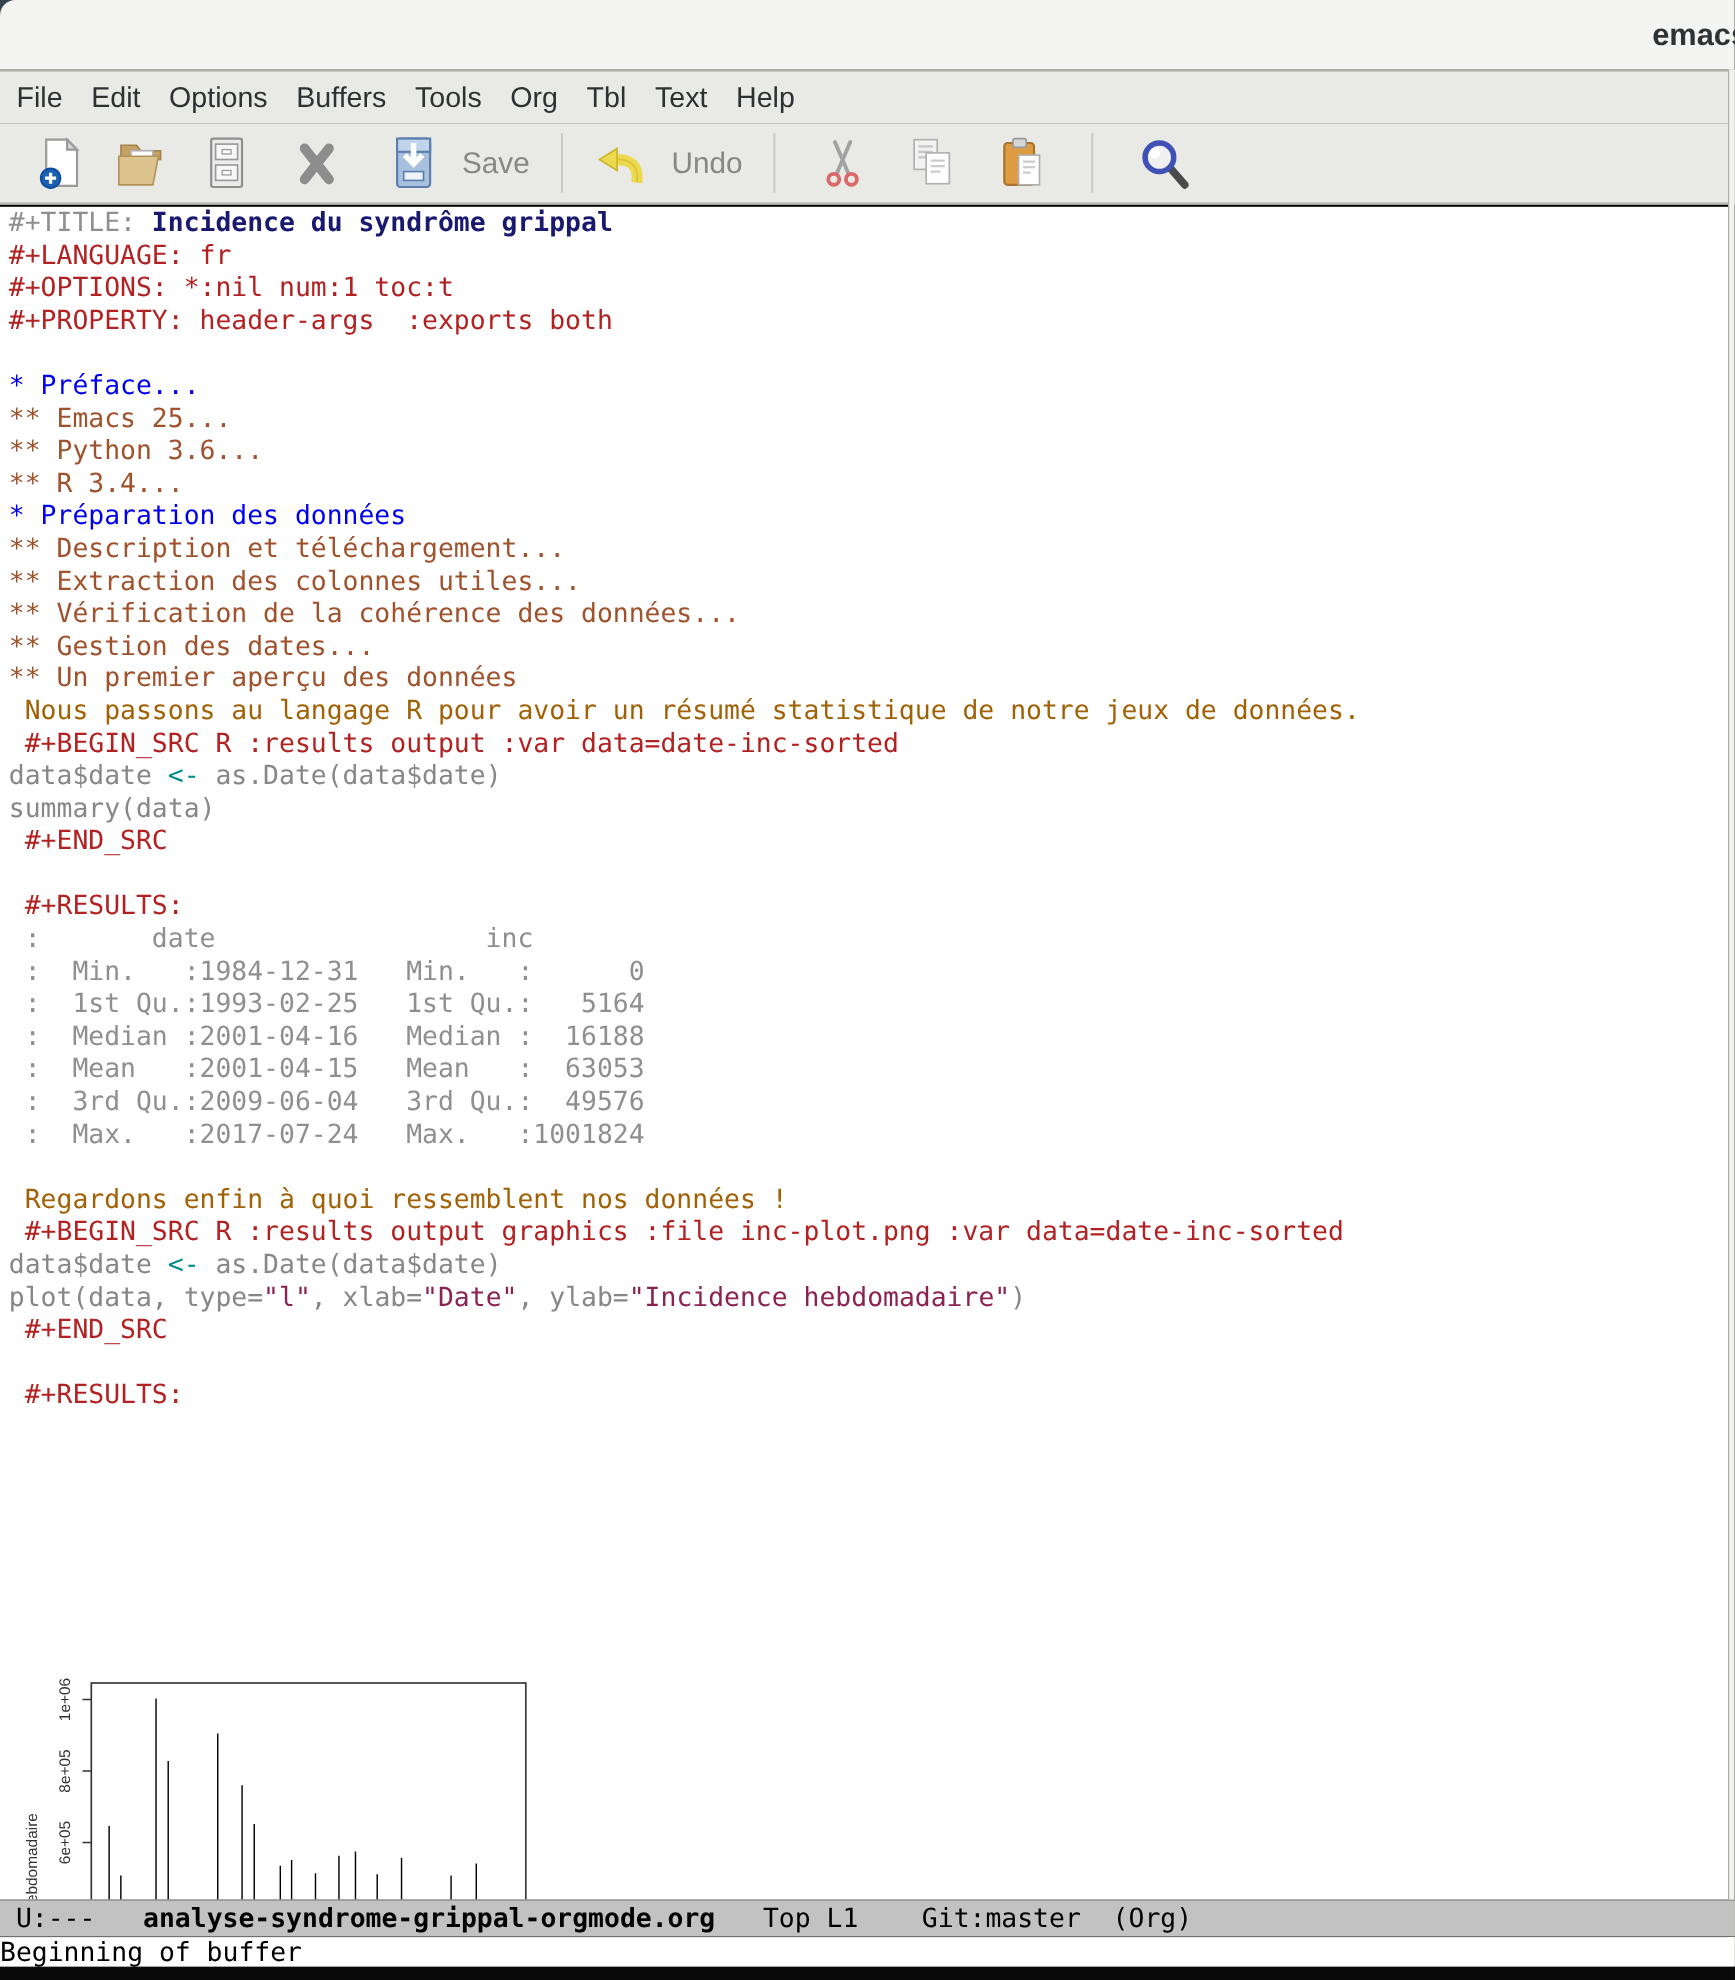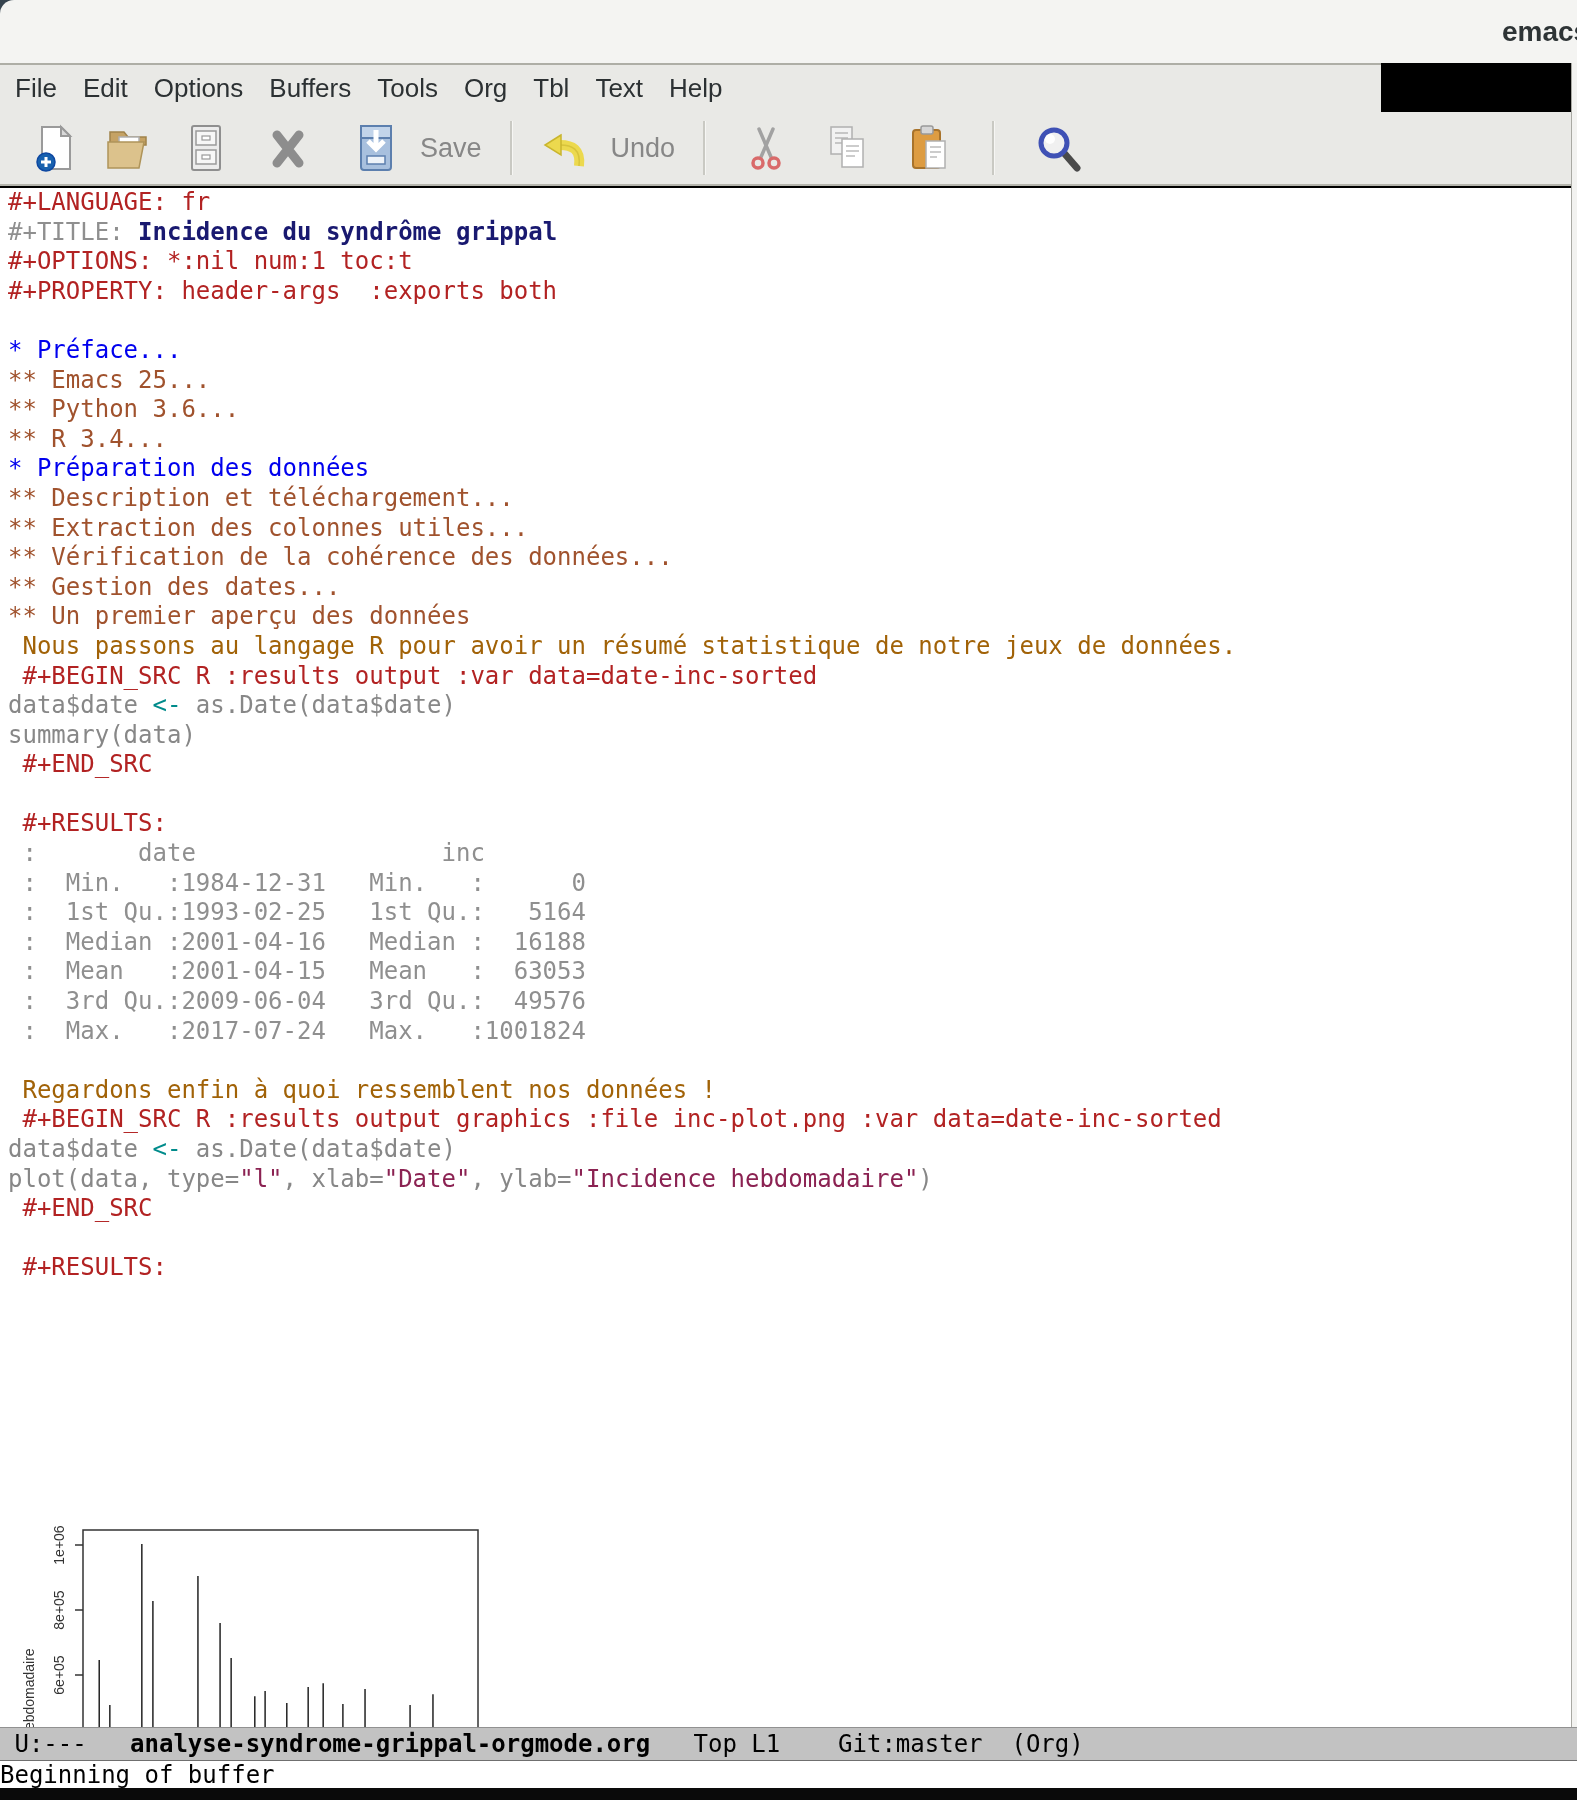--- a/index.html
+++ b/index.html
@@ -2,21 +2,21 @@
 <html><head>
 <meta charset="utf-8">
 <style>
   html,body{margin:0;padding:0;background:#000;width:1577px;height:1800px;overflow:hidden;}
   #window{position:absolute;left:0;top:0;width:1577px;height:1800px;}
   #corner-bg{position:absolute;left:0;top:0;width:30px;height:30px;background:#36434e;}
   #titlebar{position:absolute;left:0;top:0;width:1577px;height:63px;background:#f4f4f2;
             border-radius:14px 0 0 0;}
   #window-title{position:absolute;left:1502px;top:16px;font:bold 28px "Liberation Sans",sans-serif;
             color:#2e3436;white-space:nowrap;}
-  #menubar{position:absolute;left:0;top:63px;width:1381px;height:49px;background:#e9e9e6;
+  #menubar{position:absolute;left:0;top:63px;width:1577px;height:49px;background:#e9e9e6;
             border-top:2px solid #aeaea6;display:flex;align-items:center;padding-left:2px;box-sizing:border-box;}
   .menu-item{font:26px "Liberation Sans",sans-serif;color:#2c3133;padding:0 13px;white-space:nowrap;}
   #toolbar{position:absolute;left:0;top:112px;width:1577px;height:74px;background:#e9e9e6;
             border-bottom:2px solid #b5b5ad;display:flex;align-items:center;box-sizing:border-box;}
   .tbtn{display:flex;align-items:center;height:60px;}
   .tbtn svg{display:block;}
   .tlabel{font:27px "Liberation Sans",sans-serif;color:#878787;margin-left:22px;}
   .tsep{width:2px;height:54px;background:#c9c9c3;border-right:1px solid #f6f6f4;}
   #buffer{position:absolute;left:0;top:188px;width:1571px;height:1539px;background:#fff;
           overflow:hidden;font-family:"DejaVu Sans Mono",monospace;font-size:24px;}
@@ -163,22 +163,22 @@
         <line x1="29" y1="29" x2="42" y2="44" stroke="#4a4a4a" stroke-width="7" stroke-linecap="round"></line>
         <circle cx="19" cy="19" r="13" fill="#f0f0f0" stroke="#3f51b5" stroke-width="5"></circle>
         <circle cx="15" cy="15" r="5" fill="#ffffff" opacity="0.9"></circle>
       </svg>
         </span>
     </div>
   </div>
 
   <div id="buffer">
     <div id="buffer-lines">
+        <div class="bline"><span class="seg-kw">#+TITLE: </span><span class="seg-doctitle">Incidence du syndrôme grippal</span></div>
         <div class="bline"><span class="seg-meta">#+LANGUAGE: fr</span></div>
-        <div class="bline"><span class="seg-kw">#+TITLE: </span><span class="seg-doctitle">Incidence du syndrôme grippal</span></div>
         <div class="bline"><span class="seg-meta">#+OPTIONS: *:nil num:1 toc:t</span></div>
         <div class="bline"><span class="seg-meta">#+PROPERTY: header-args  :exports both</span></div>
         <div class="bline"></div>
         <div class="bline"><span class="seg-h1">* Préface...</span></div>
         <div class="bline"><span class="seg-h2">** Emacs 25...</span></div>
         <div class="bline"><span class="seg-h2">** Python 3.6...</span></div>
         <div class="bline"><span class="seg-h2">** R 3.4...</span></div>
         <div class="bline"><span class="seg-h1">* Préparation des données</span></div>
         <div class="bline"><span class="seg-h2">** Description et téléchargement...</span></div>
         <div class="bline"><span class="seg-h2">** Extraction des colonnes utiles...</span></div>

